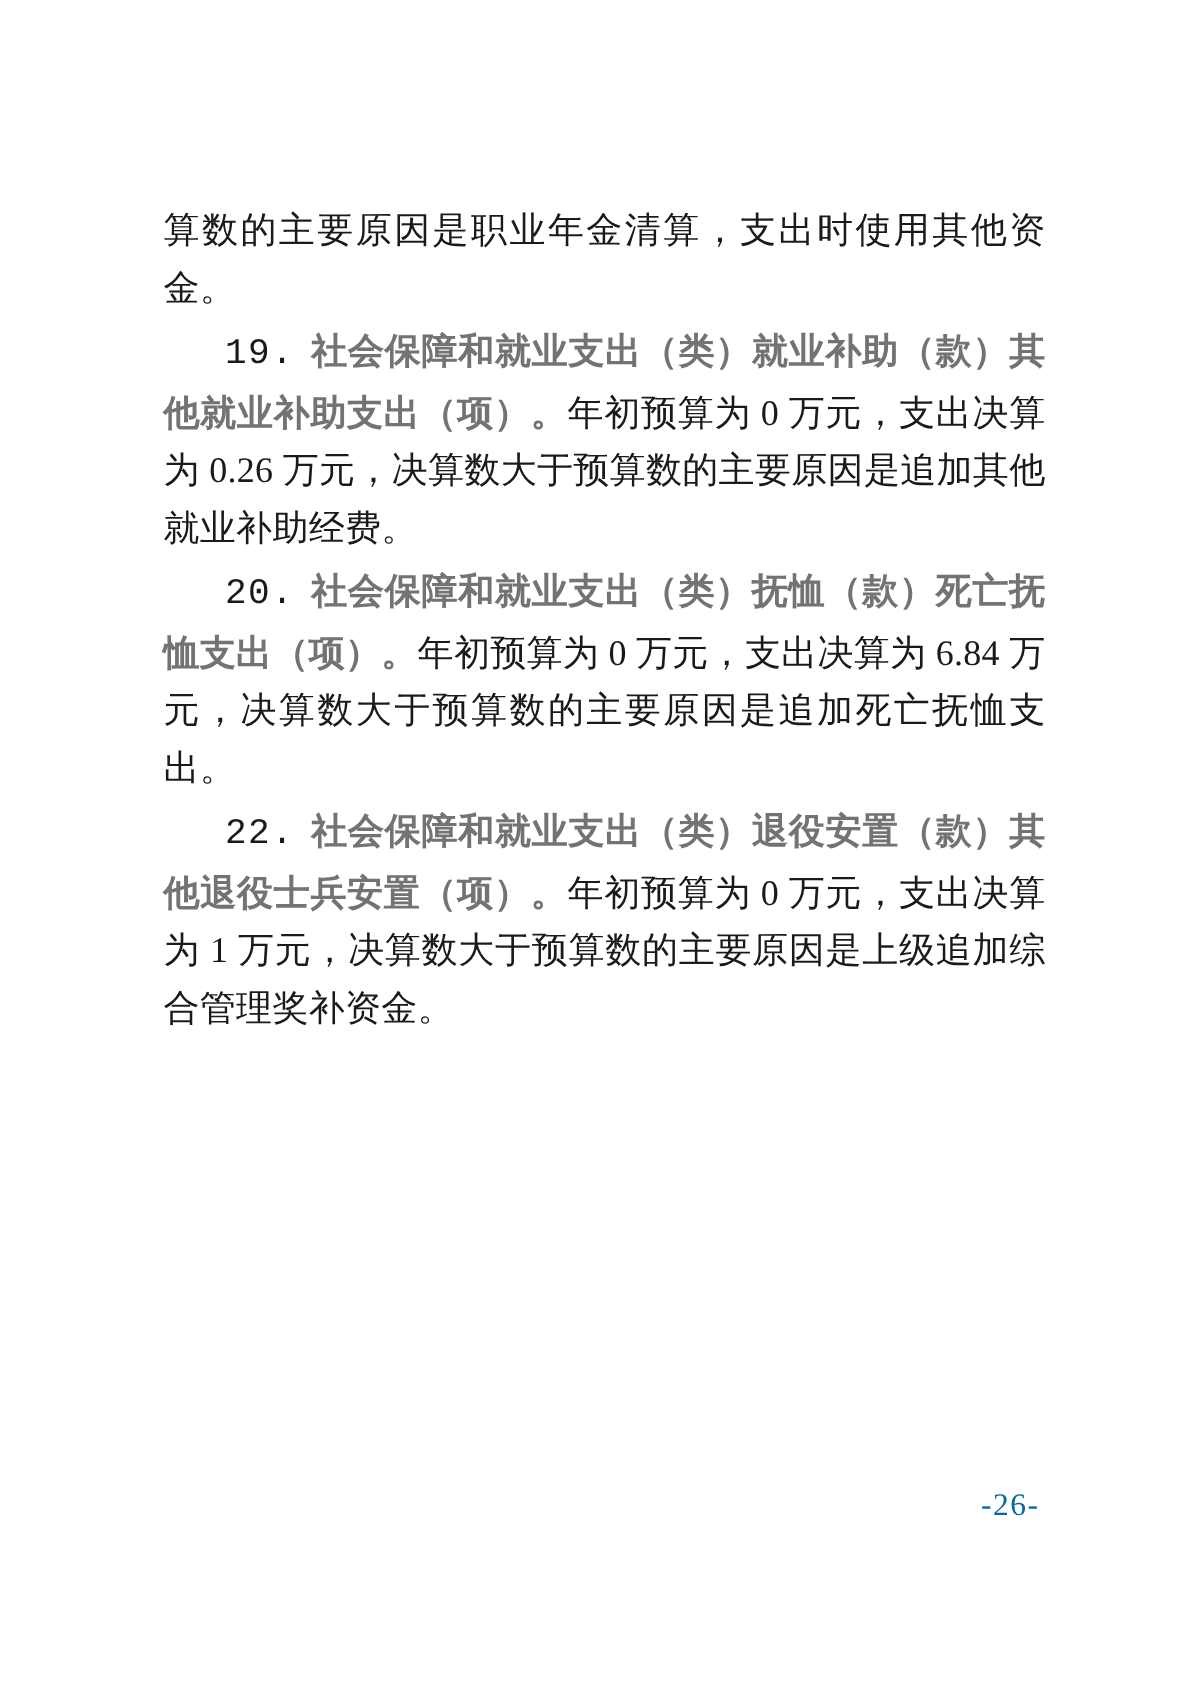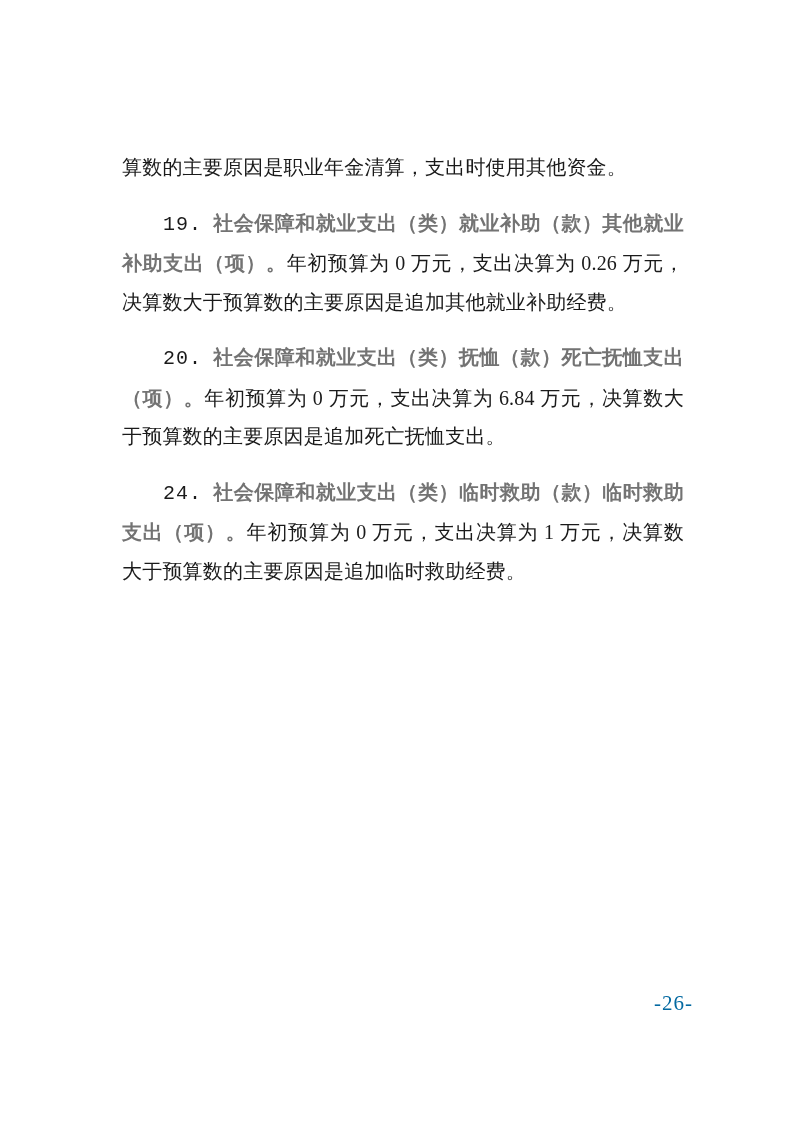--- a/index.html
+++ b/index.html
@@ -23,22 +23,22 @@
     height: 1122px;
     background: #ffffff;
   }
   .text-block {
     position: absolute;
     left: 105px;
     top: 131px;
     width: 596px;
   }
   .text-block p {
-    margin: 17px;
-    font-size: 20px;
+    margin: 4px;
+    font-size: 24px;
     line-height: 38.5px;
     text-align: justify;
     text-justify: inter-ideograph;
     letter-spacing: 0.2px;
   }
   p.para {
     text-indent: 41px;
   }
   .num {
     font-family: Liberation Mono, monospace;
@@ -70,22 +70,22 @@
 
   <div class="text-block">
 
     <p class="cont">算数的主要原因是职业年金清算，支出时使用其他资金。</p>
 
     <p class="para"><span class="num">19.</span><span class="heading">社会保障和就业支出（类）就业补助（款）其他就业补助支出（项）。</span><span class="body-text">年初预算为 0 万元，支出决算为 0.26 万元，决算数大于预算数的主要原因是追加其他就业补助经费。</span></p>
 
     <p class="para"><span class="num">20.</span><span class="heading">社会保障和就业支出（类）抚恤（款）死亡抚恤支出（项）。</span><span class="body-text">年初预算为 0 万元，支出决算为 6.84 万元，决算数大于预算数的主要原因是追加死亡抚恤支出。</span></p>
 
 
+    <p class="para"><span class="num">22.</span><span class="heading">社会保障和就业支出（类）退役安置（款）其他退役士兵安置（项）。</span><span class="body-text">年初预算为 0 万元，支出决算为 1 万元，决算数大于预算数的主要原因是上级追加综合管理奖补资金。</span></p>
 
 
-    <p class="para"><span class="num">24.</span><span class="heading">社会保障和就业支出（类）临时救助（款）临时救助支出（项）。</span><span class="body-text">年初预算为 0 万元，支出决算为 1 万元，决算数大于预算数的主要原因是追加临时救助经费。</span></p>
 
 
   </div>
 
   <div class="pagenum">-26-</div>
 
 </div>
 
 </body></html>

